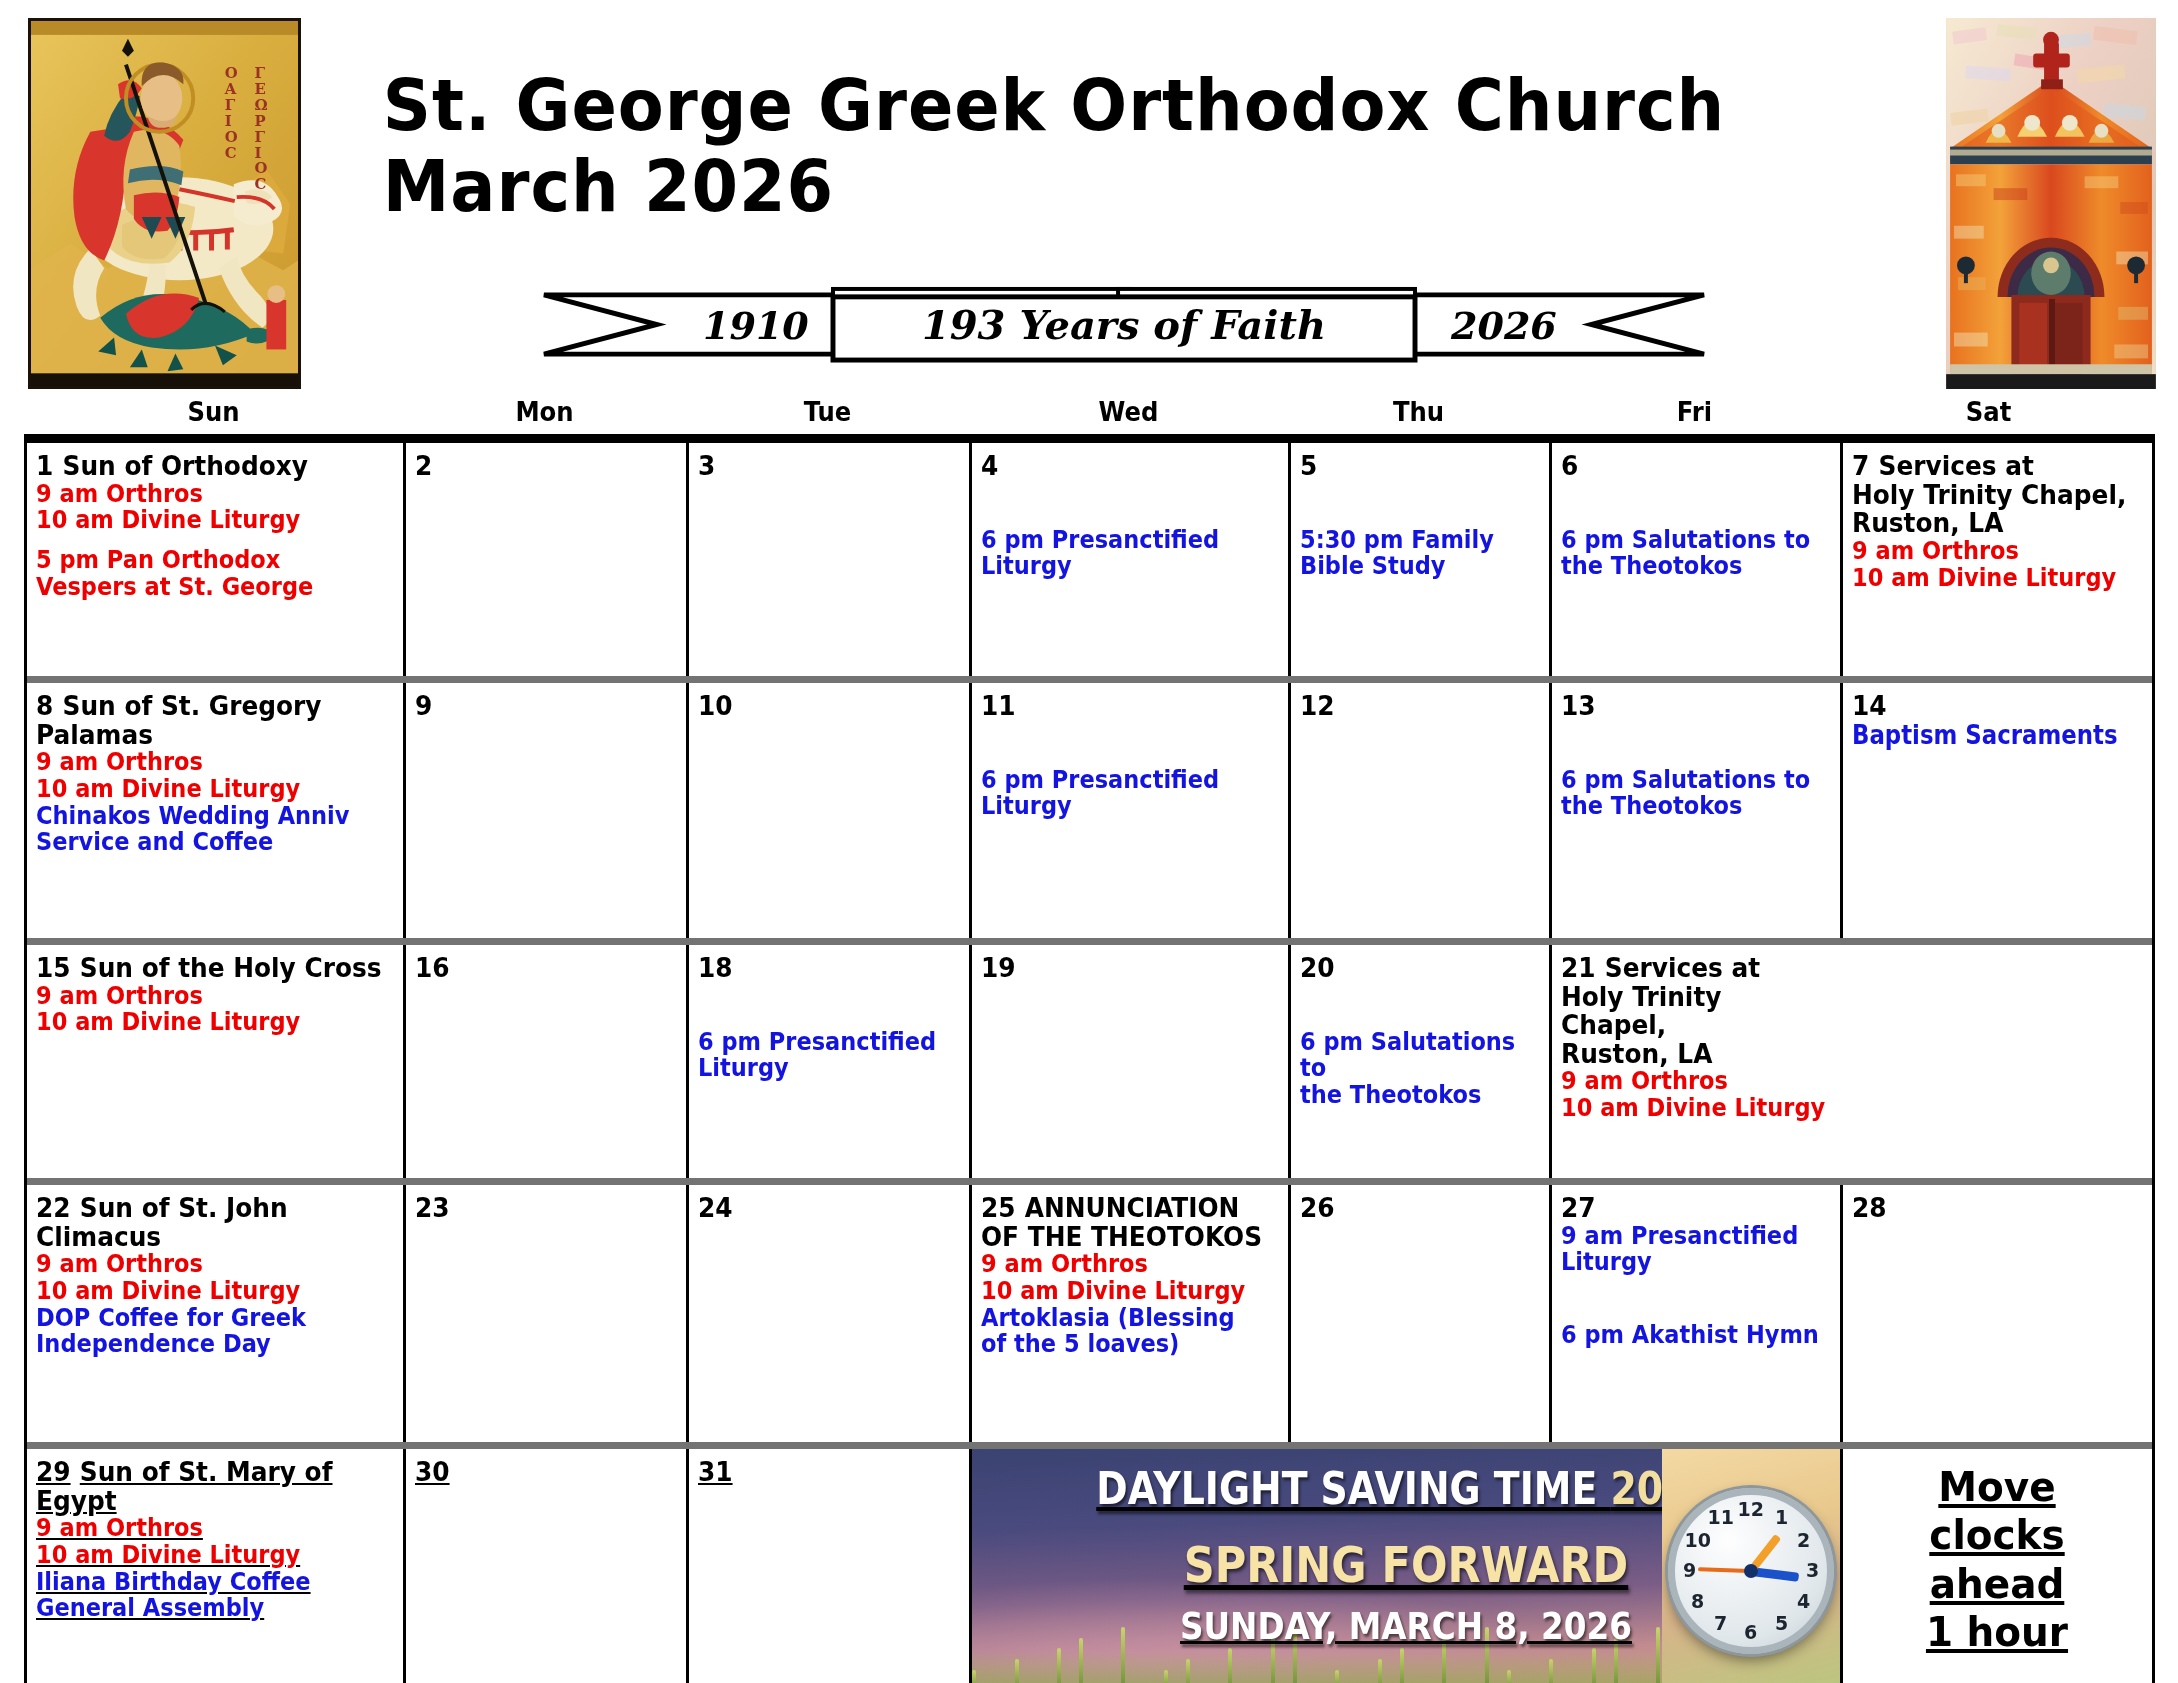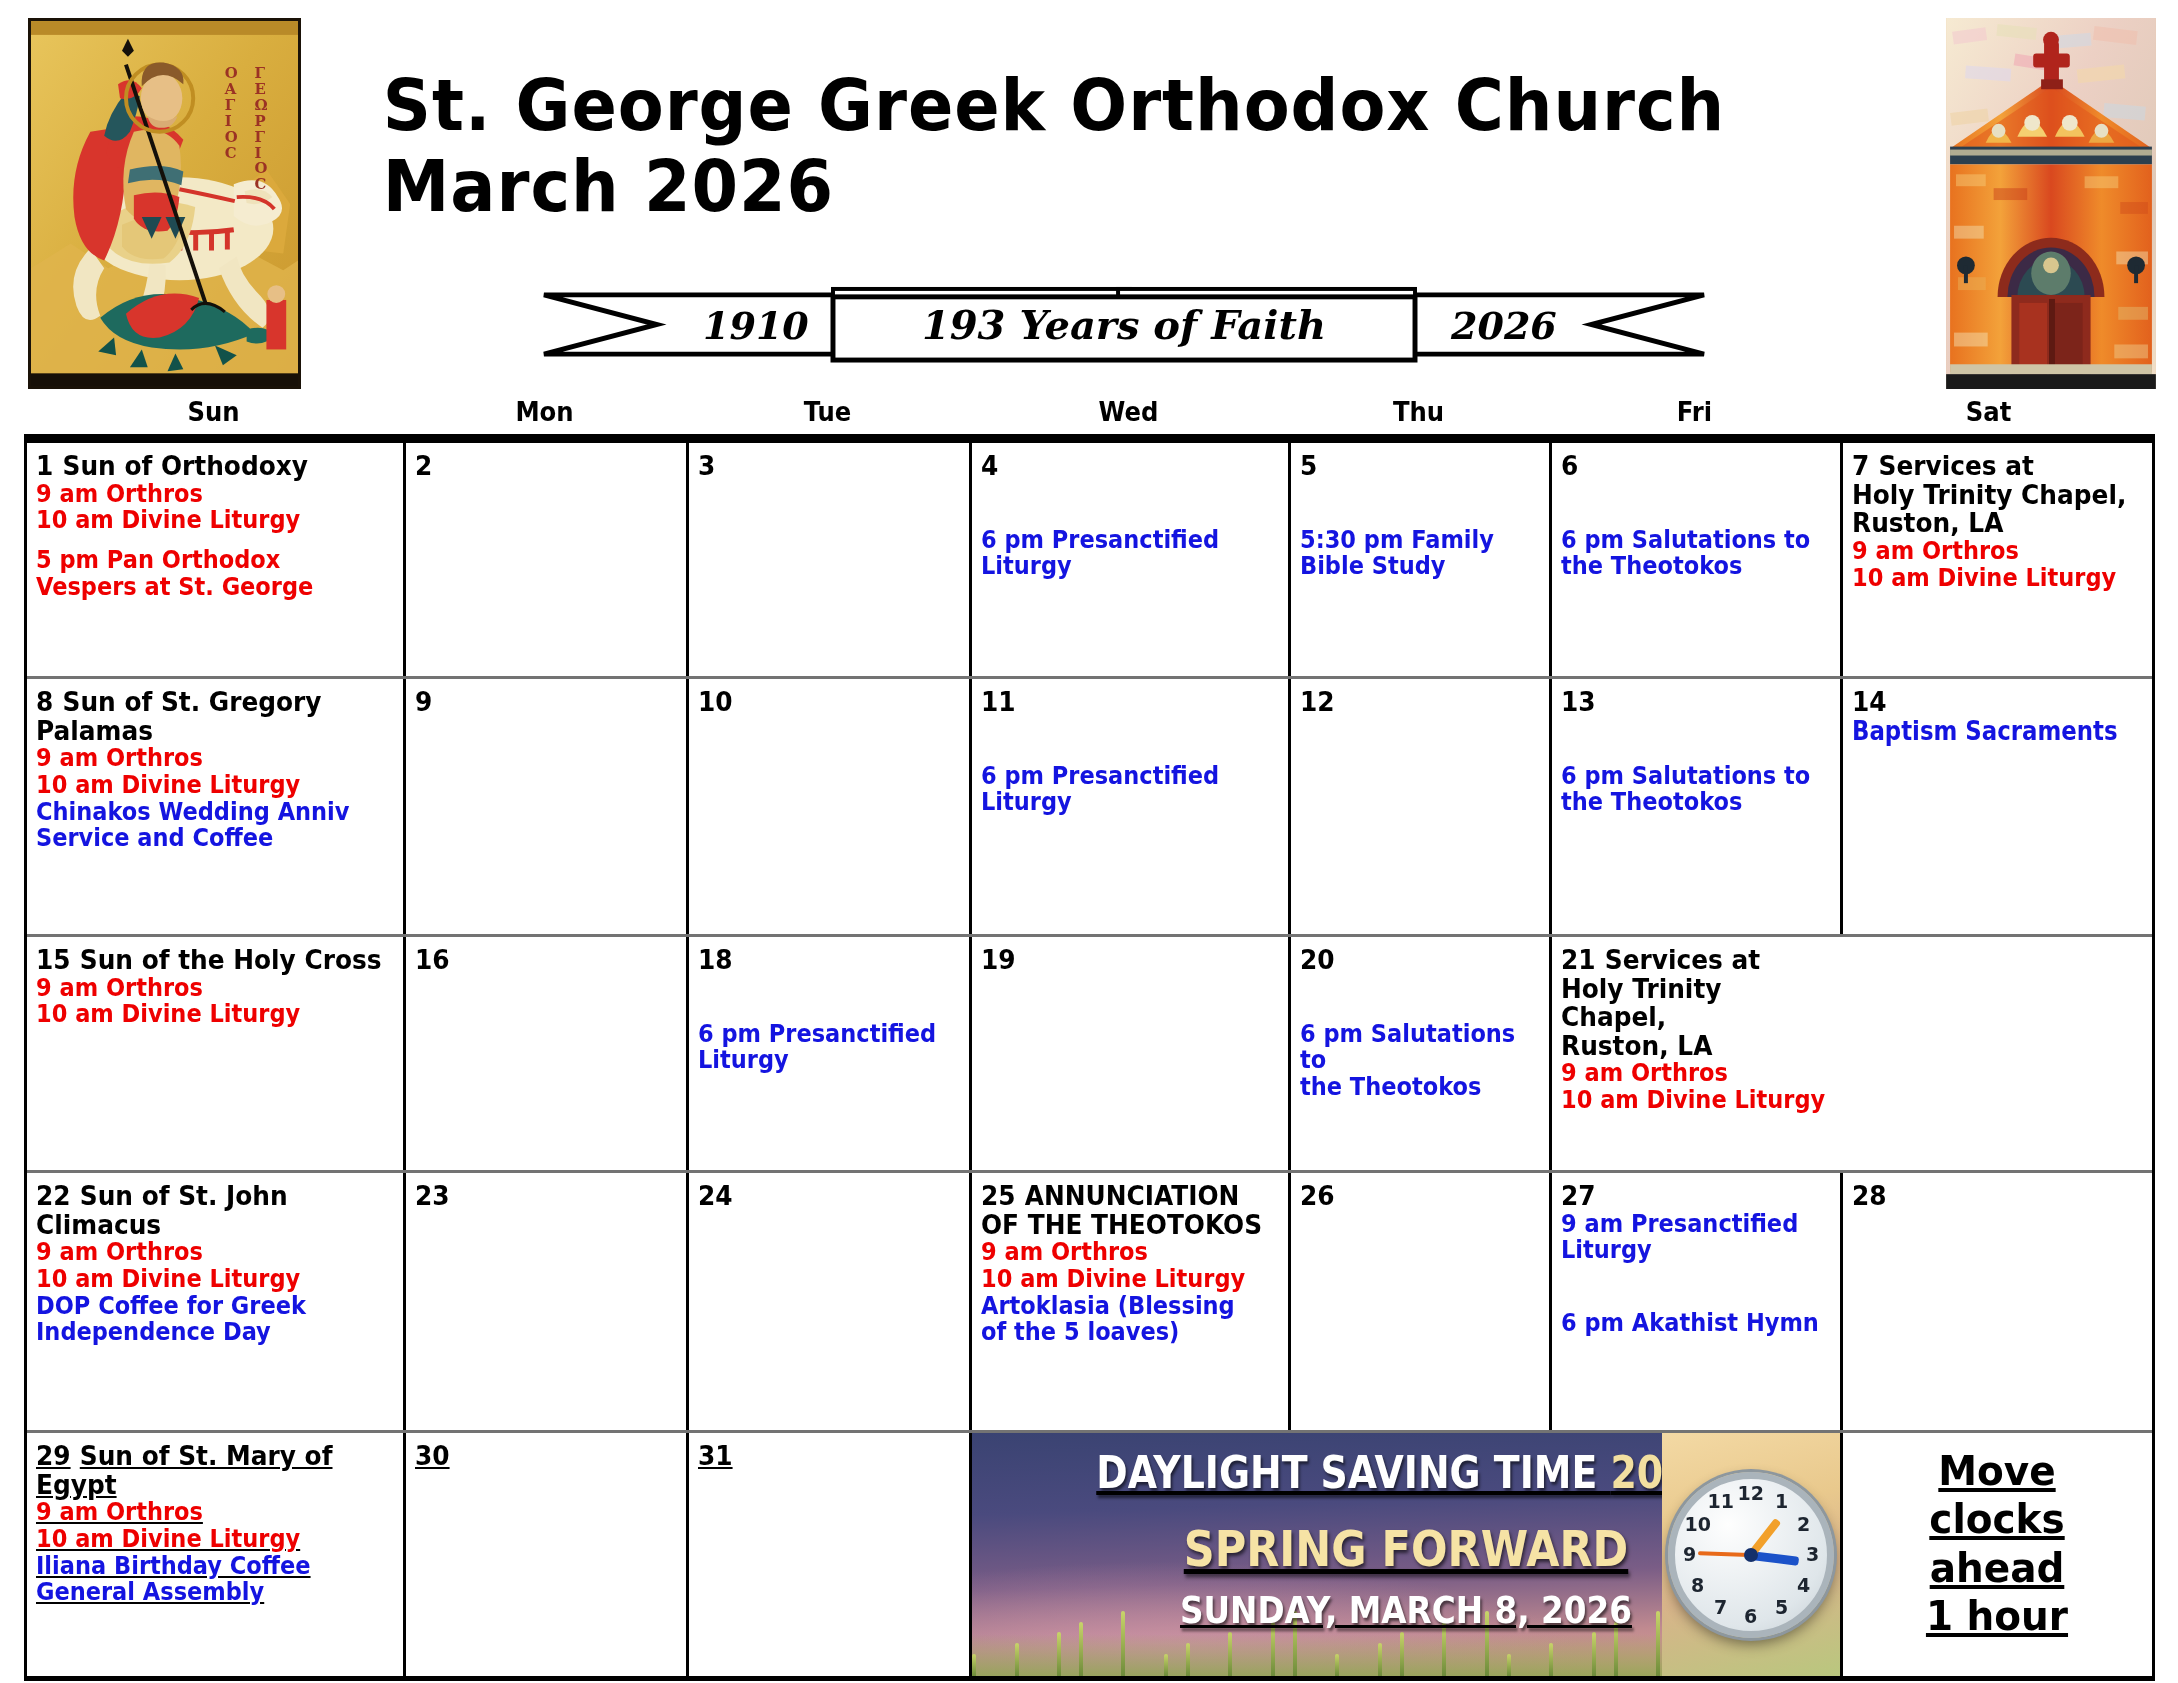--- a/index.html
+++ b/index.html
@@ -96,21 +96,21 @@
     width: 2131px;
     margin: 0 auto;
     border-top: 9px solid #000;
     border-left: 3px solid #000;
     border-right: 3px solid #000;
     border-bottom: 5px solid #000;
   }
   .week {
     display: grid;
     grid-template-columns: 379px 283px 283px 319px 261px 291px 308px;
-    border-bottom: 3px solid #737373;
+    border-bottom: 7px solid #737373;
   }
   .week:last-child { border-bottom: none; }
   .cell {
     border-right: 3px solid #000;
     padding: 9px 8px 4px 9px;
     min-height: 232px;
     position: relative;
     overflow: hidden;
   }
   .cell:last-child { border-right: none; }

